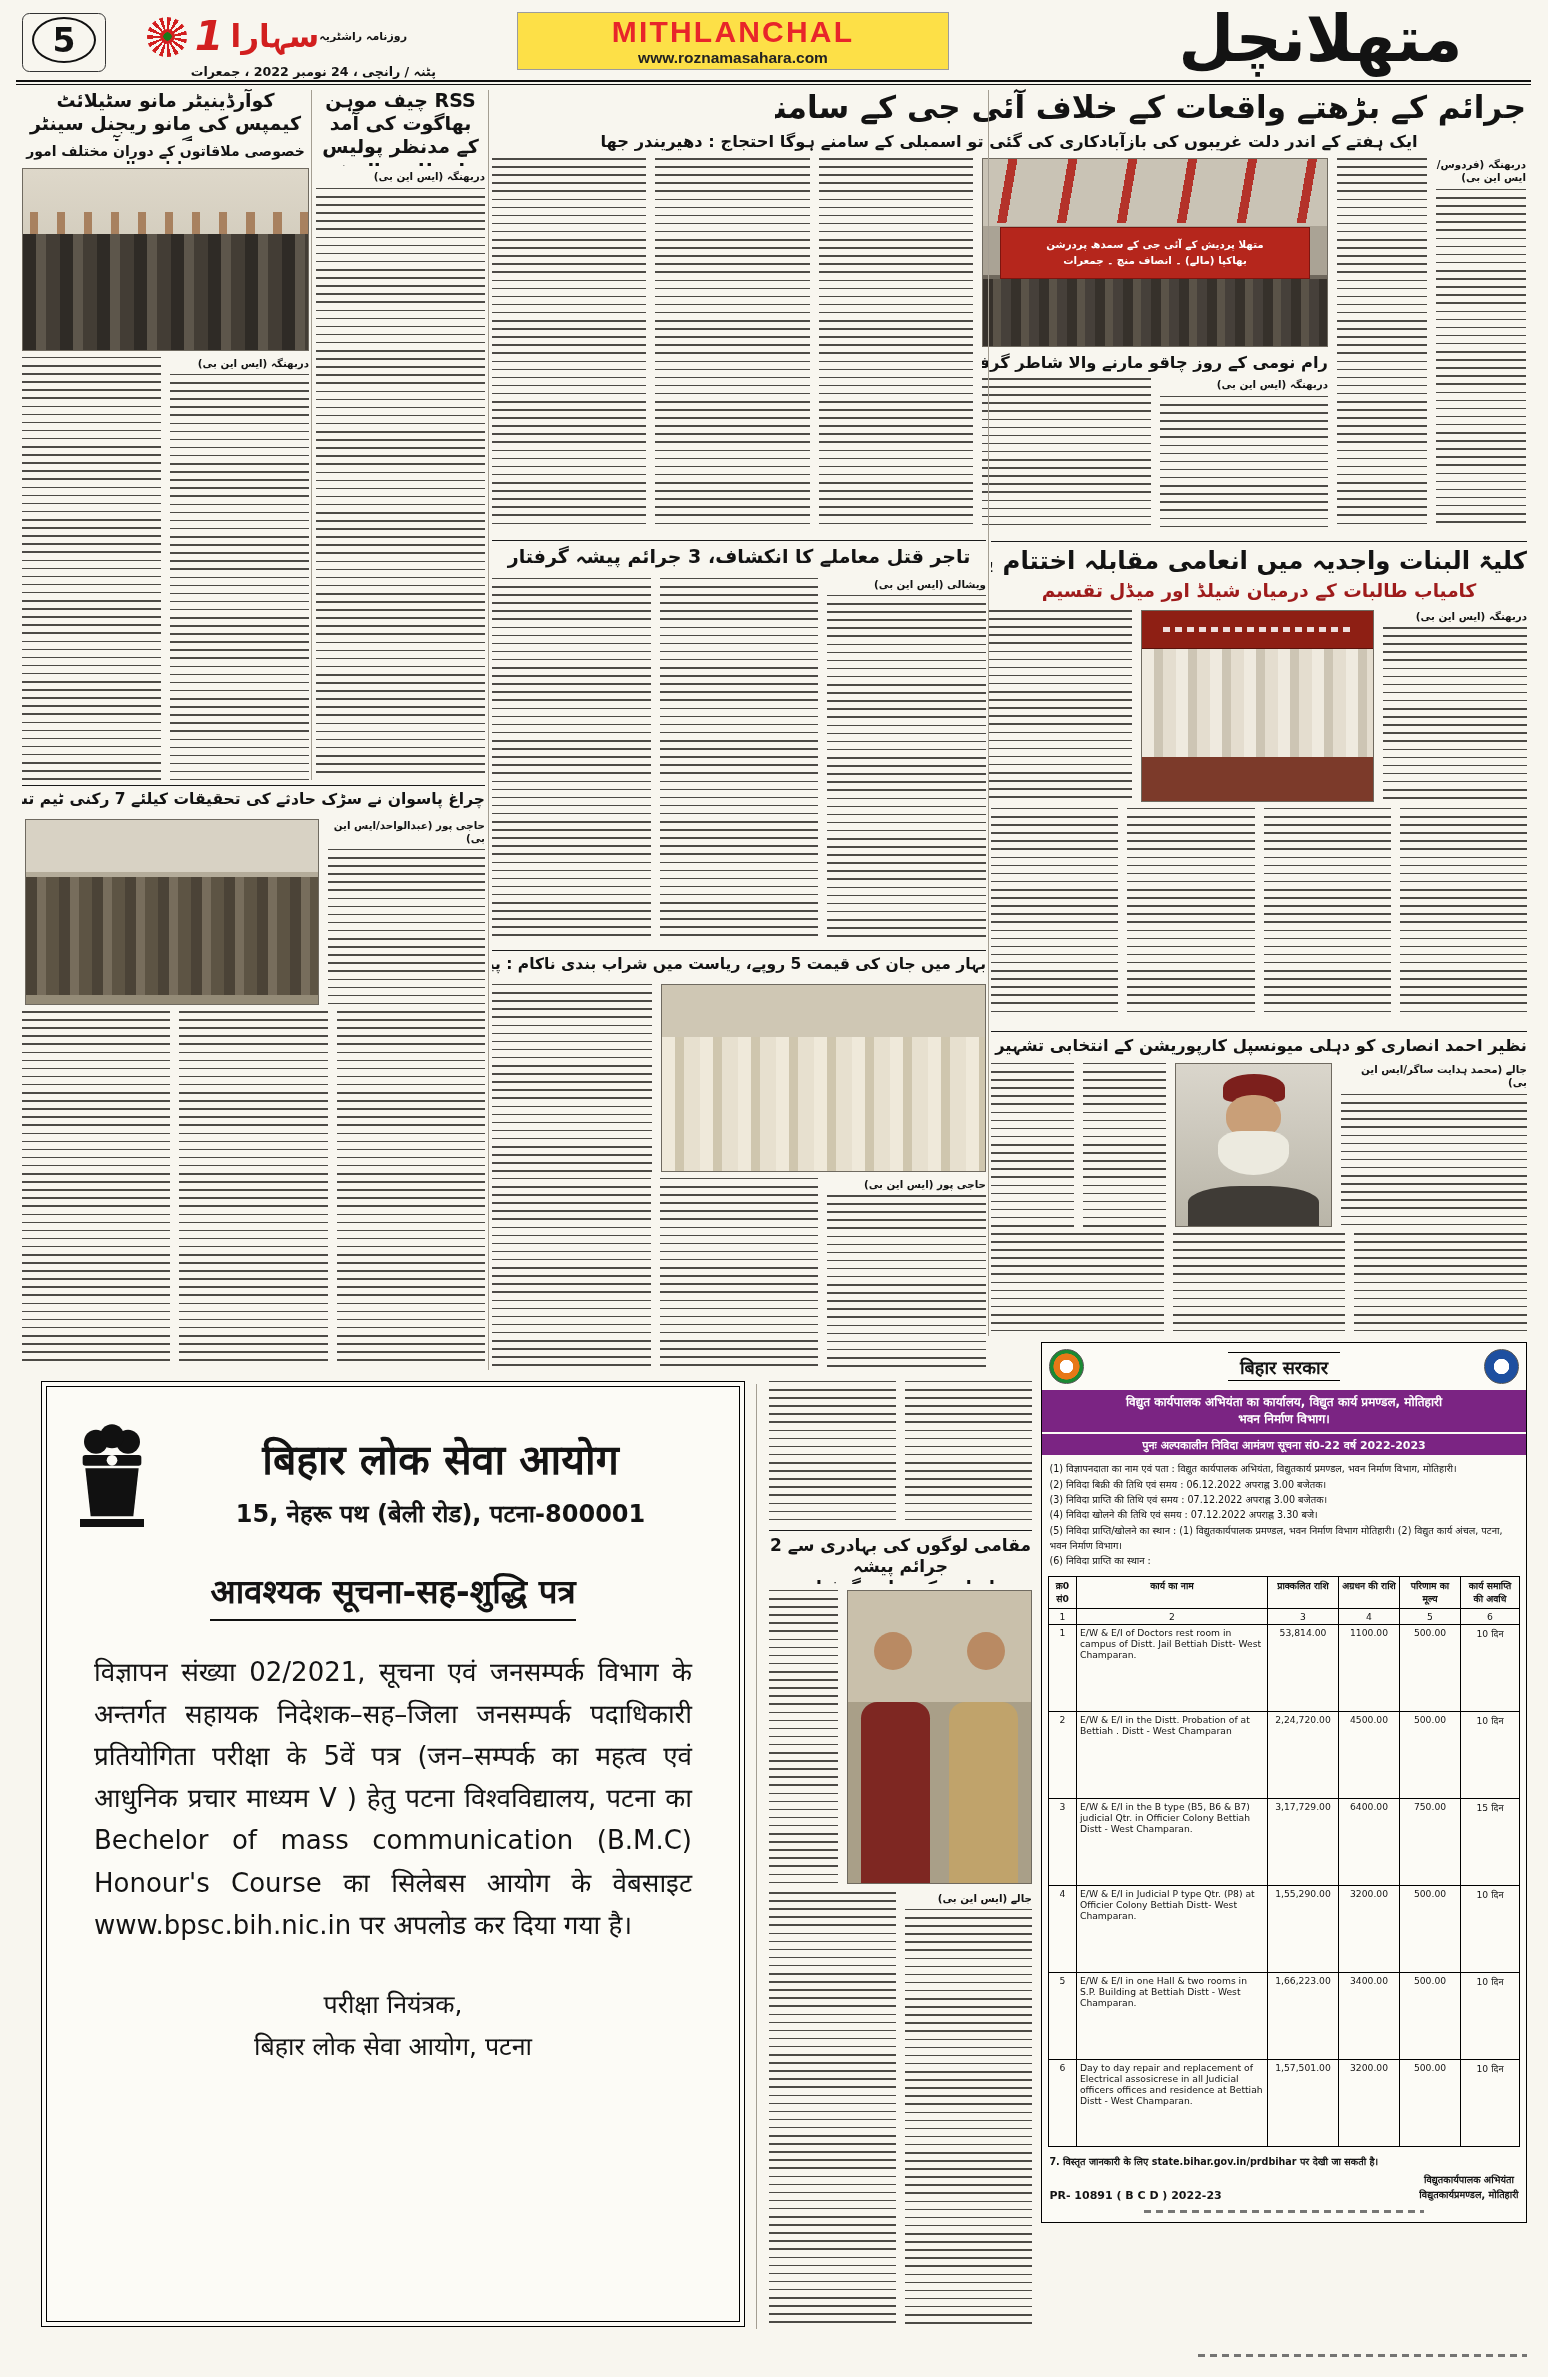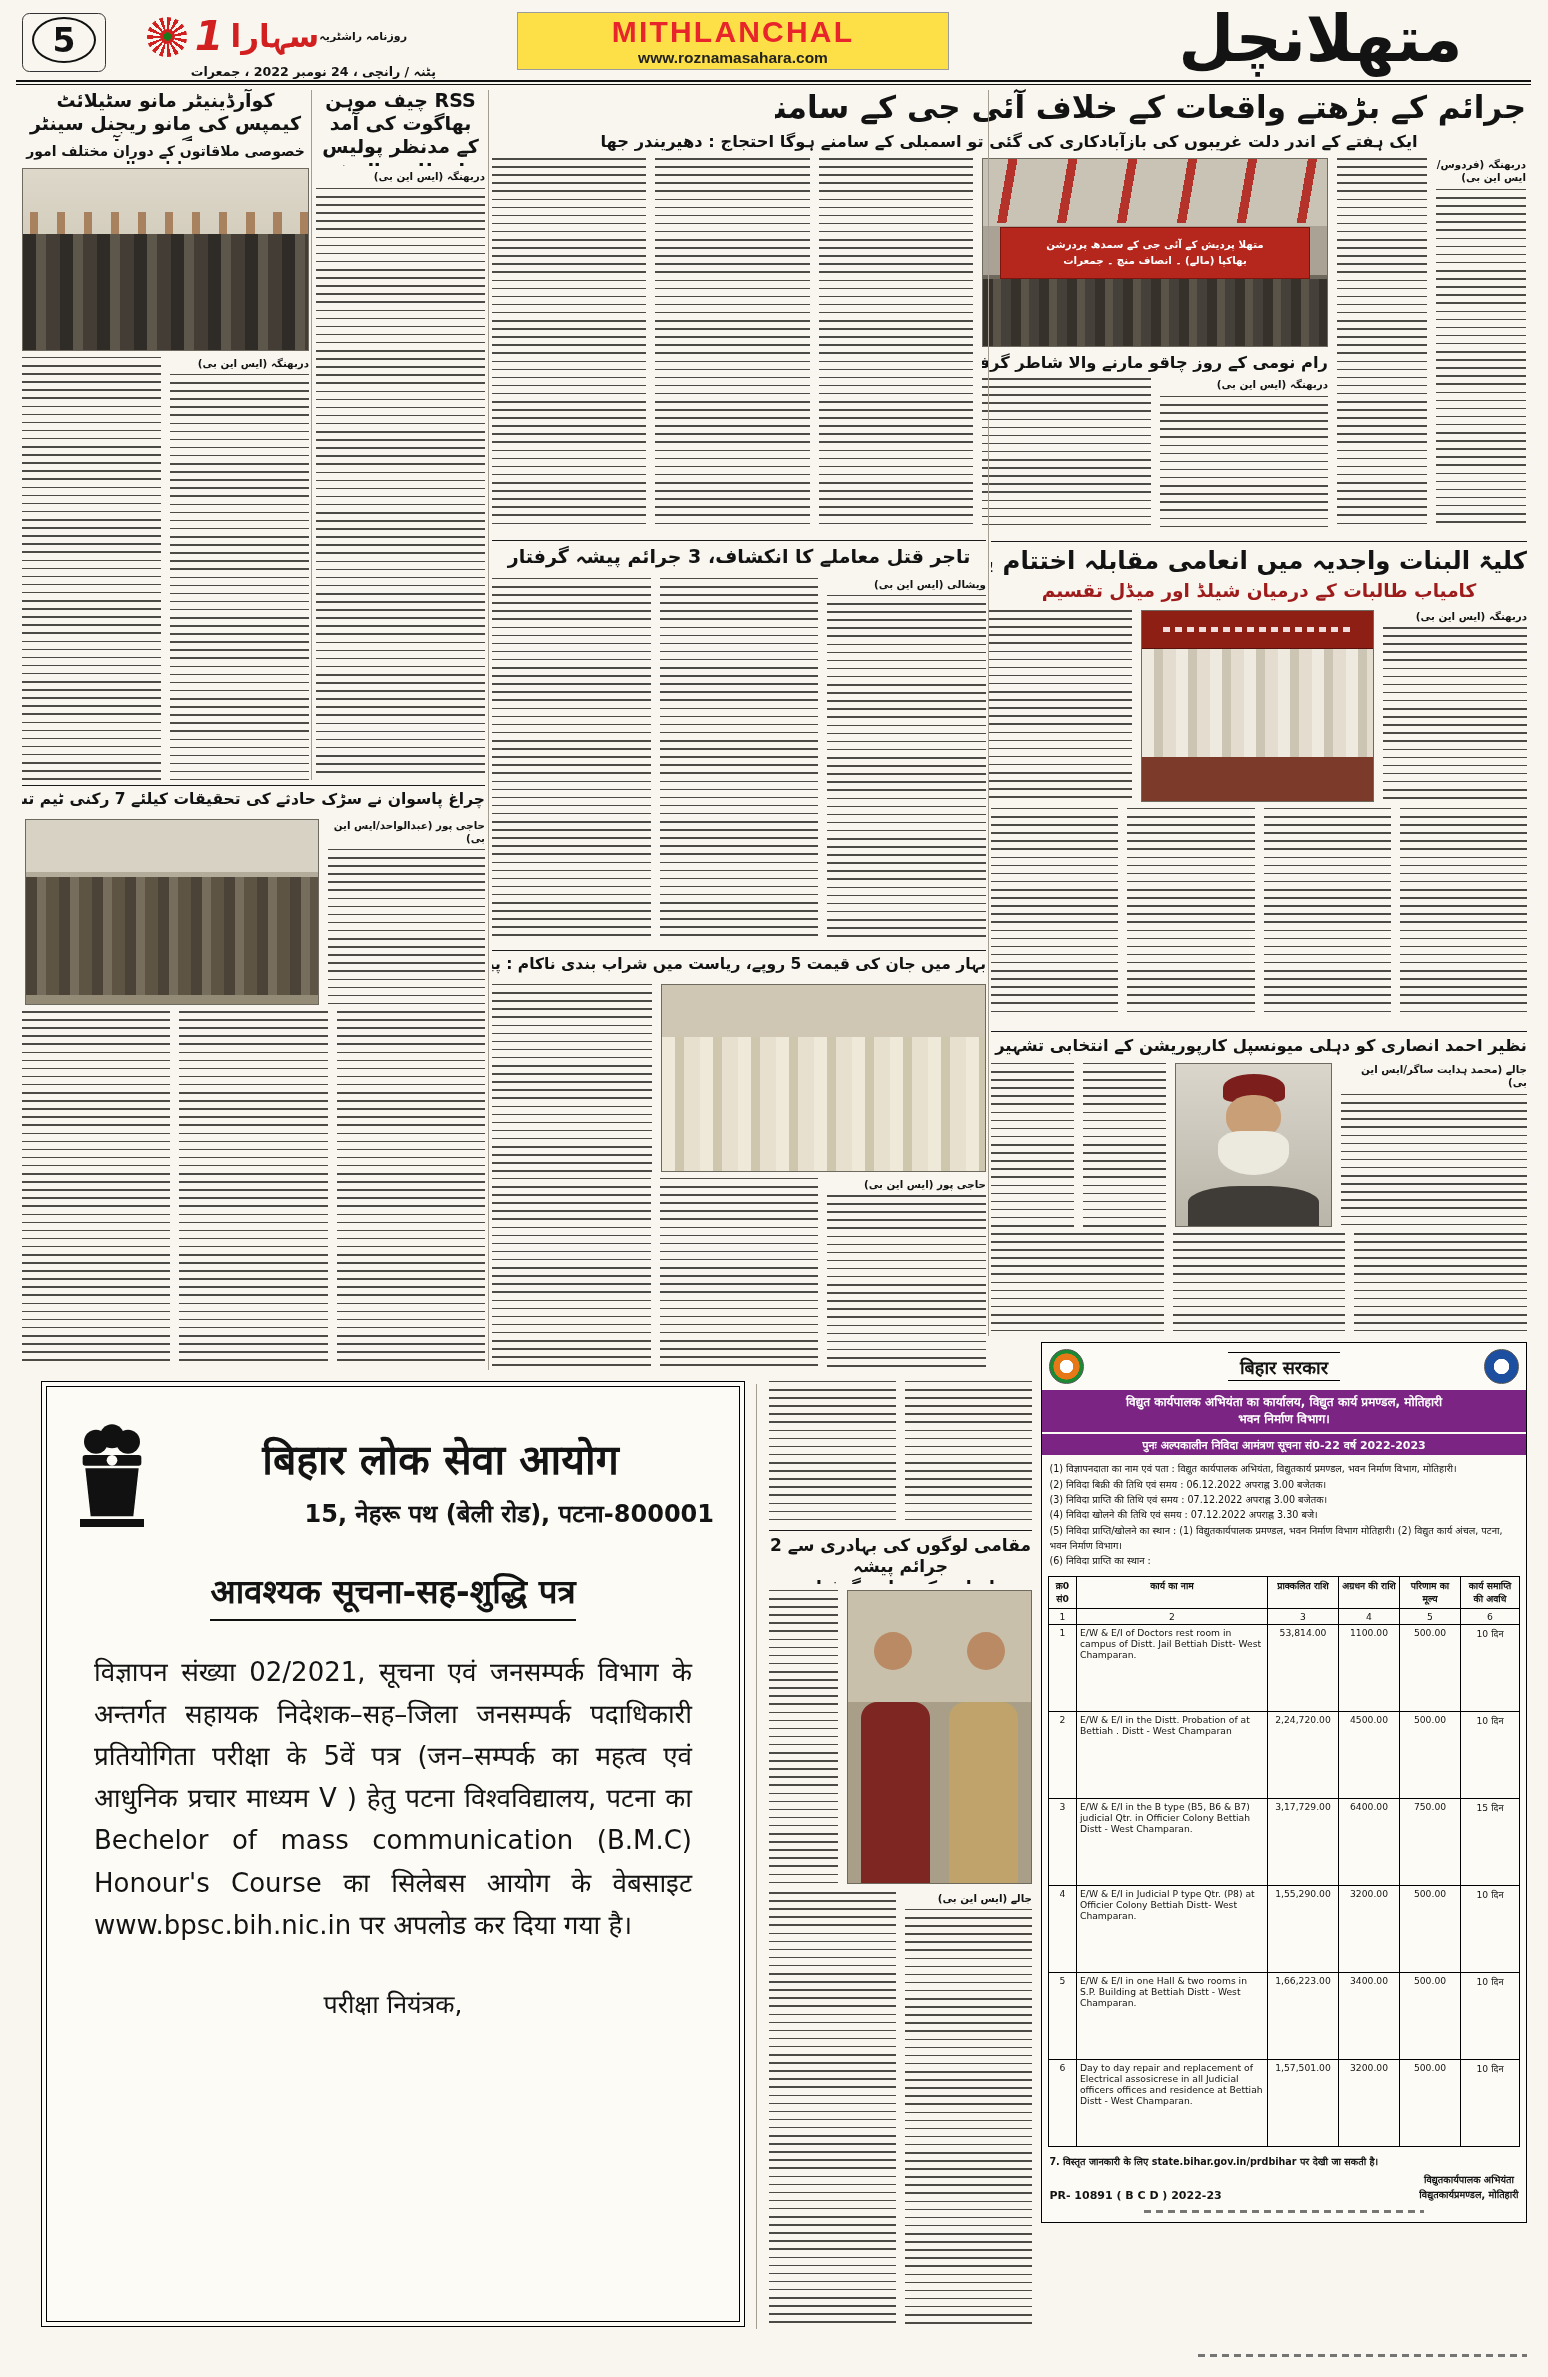--- a/index.html
+++ b/index.html
@@ -54,21 +54,21 @@
 .ph-two .m1,.ph-two .m2{position:absolute;bottom:0;width:38%;height:62%;border-radius:16.3px 16.3px 0 0}
 .ph-two .m1{left:7%;background:#7e2722}
 .ph-two .m2{right:7%;background:#c0a36b}
 .ph-two .h1,.ph-two .h2{position:absolute;width:38px;height:38px;border-radius:50%;background:#b98a63;top:14%}
 .ph-two .h1{left:14%}
 .ph-two .h2{right:14%}
 
 .adbox{border:1.5px solid #000;background:#fcfbf6;direction:ltr}
 #bpsc{outline:0.7px solid #000;outline-offset:-6px;font-family:"DejaVu Sans",sans-serif}
 #bpsc .title{font-size:41px;font-weight:700;text-align:center;line-height:1.15}
-#bpsc .addr{font-size:24px;font-weight:700;text-align:right;margin-top:12px}
+#bpsc .addr{font-size:24px;font-weight:700;text-align:center;margin-top:12px}
 #bpsc .head2{font-size:33px;font-weight:700;text-align:center;width:fit-content;margin:25px auto 0;padding-bottom:6px;border-bottom:2.2px solid #111}
 #bpsc .bodytxt{margin:30px 34px 0;font-size:26px;line-height:1.62;text-align:justify}
 #bpsc .sign{margin-top:38px;text-align:center;font-size:25px;font-weight:400;line-height:1.7}
 .purple{background:#7b2483;color:#fff;text-align:center;font-weight:700}
 #tender{font-size:9.6px}
 #tender .headrow{display:flex;align-items:center;justify-content:space-between;padding:4.4px 7.4px;height:47px}
 #tender .govt{font-size:18px;font-weight:700;border-top:1.8px solid #000;border-bottom:1.8px solid #000;padding:1.5px 12px}
 .seal{width:35px;height:35px;border-radius:50%;border:0.7px solid #555;flex:none}
 .seal.orange{background:radial-gradient(circle,#fff 0 28%,#e77817 30% 55%,#1a8a33 57% 100%)}
 .seal.blue{background:radial-gradient(circle,#fff 0 32%,#1d4fa0 34% 100%)}
@@ -379,20 +379,21 @@
       </svg>
       <div style="flex:1">
         <div class="title">बिहार लोक सेवा आयोग</div>
         <div class="addr">15, नेहरू पथ (बेली रोड), पटना-800001</div>
       </div>
     </div>
     <div class="head2">आवश्यक सूचना-सह-शुद्धि पत्र</div>
     <p class="bodytxt">विज्ञापन संख्या 02/2021, सूचना एवं जनसम्पर्क विभाग के अन्तर्गत सहायक निदेशक–सह–जिला जनसम्पर्क पदाधिकारी प्रतियोगिता परीक्षा के 5वें पत्र (जन–सम्पर्क का महत्व एवं आधुनिक प्रचार माध्यम V ) हेतु पटना विश्वविद्यालय, पटना का Bechelor of mass communication (B.M.C) Honour's Course का सिलेबस आयोग के वेबसाइट www.bpsc.bih.nic.in पर अपलोड कर दिया गया है।</p>
     <div class="sign">
       <div>परीक्षा नियंत्रक,</div>
+      <div>बिहार लोक सेवा आयोग, पटना</div>
     </div>
   </section>
 
   <section id="tender" class="abs adbox" style="left:1041px;top:1342px;width:486px;height:881px">
     <div class="headrow">
       <div class="seal orange"></div>
       <div class="govt">बिहार सरकार</div>
       <div class="seal blue"></div>
     </div>
     <div class="purple bar1">

